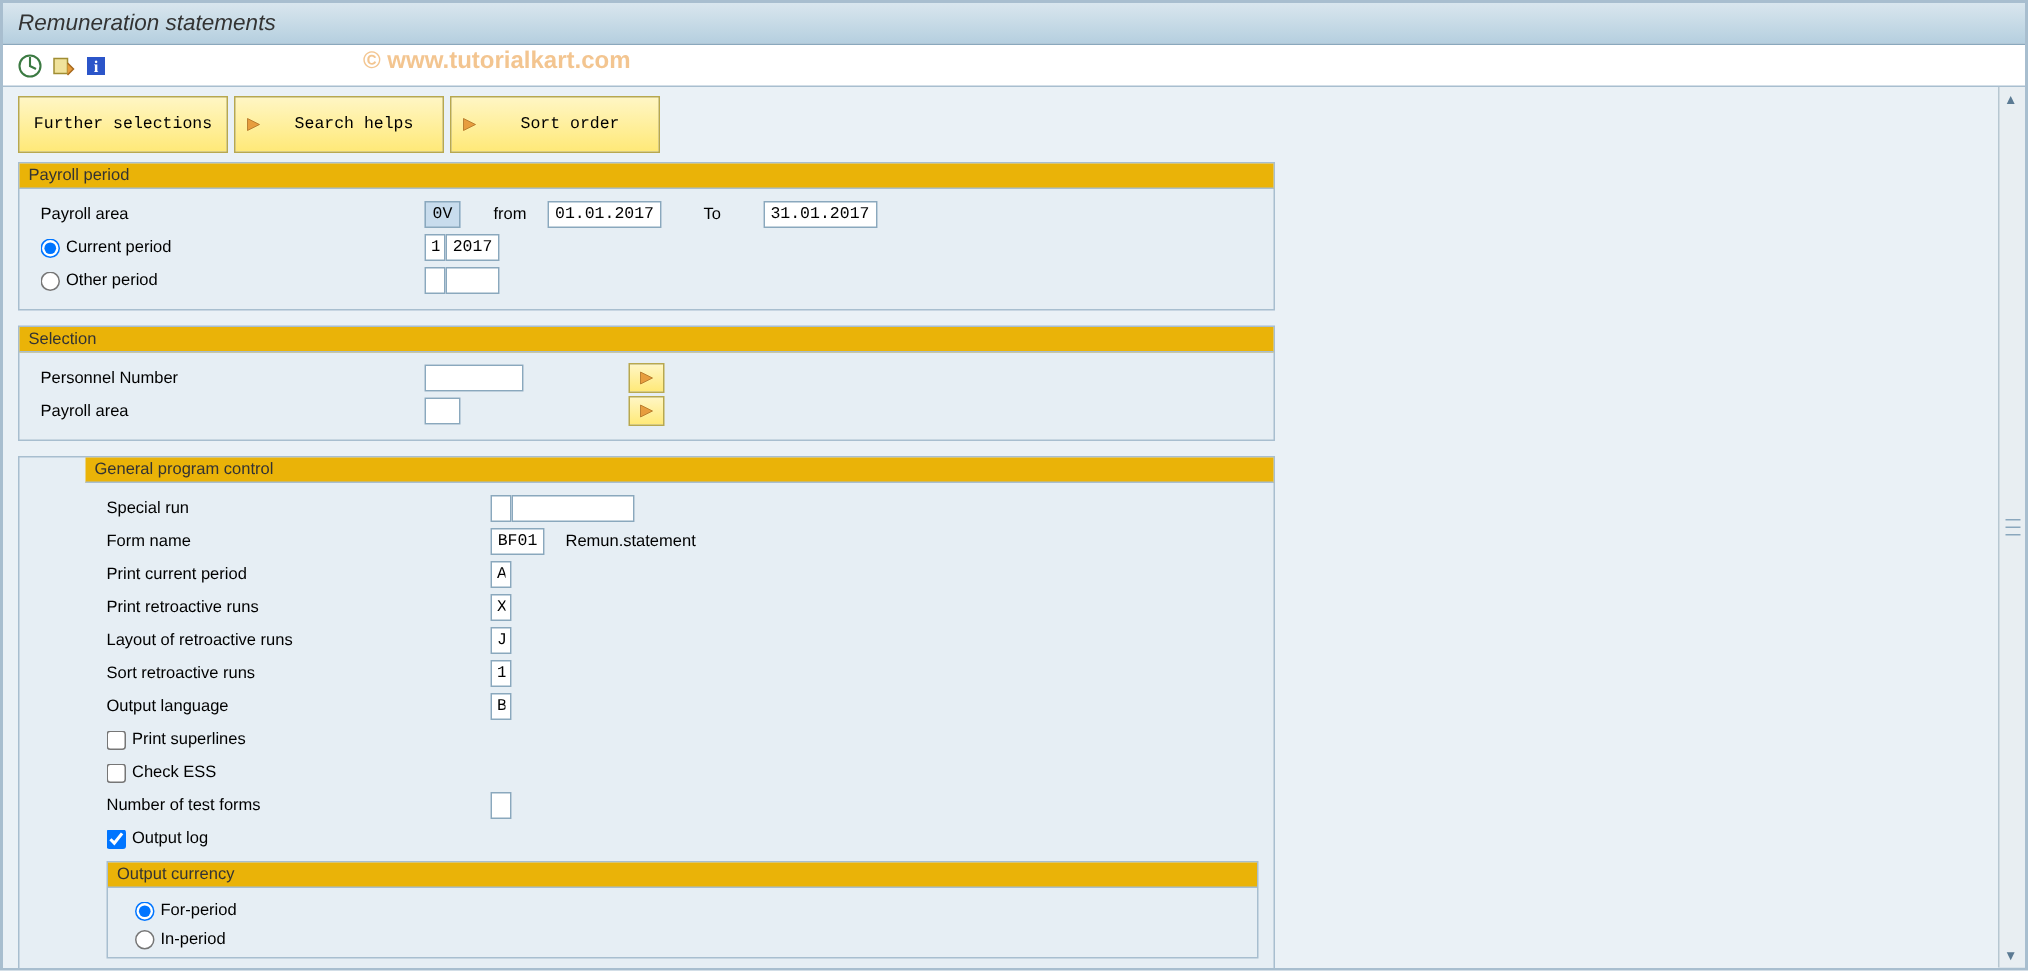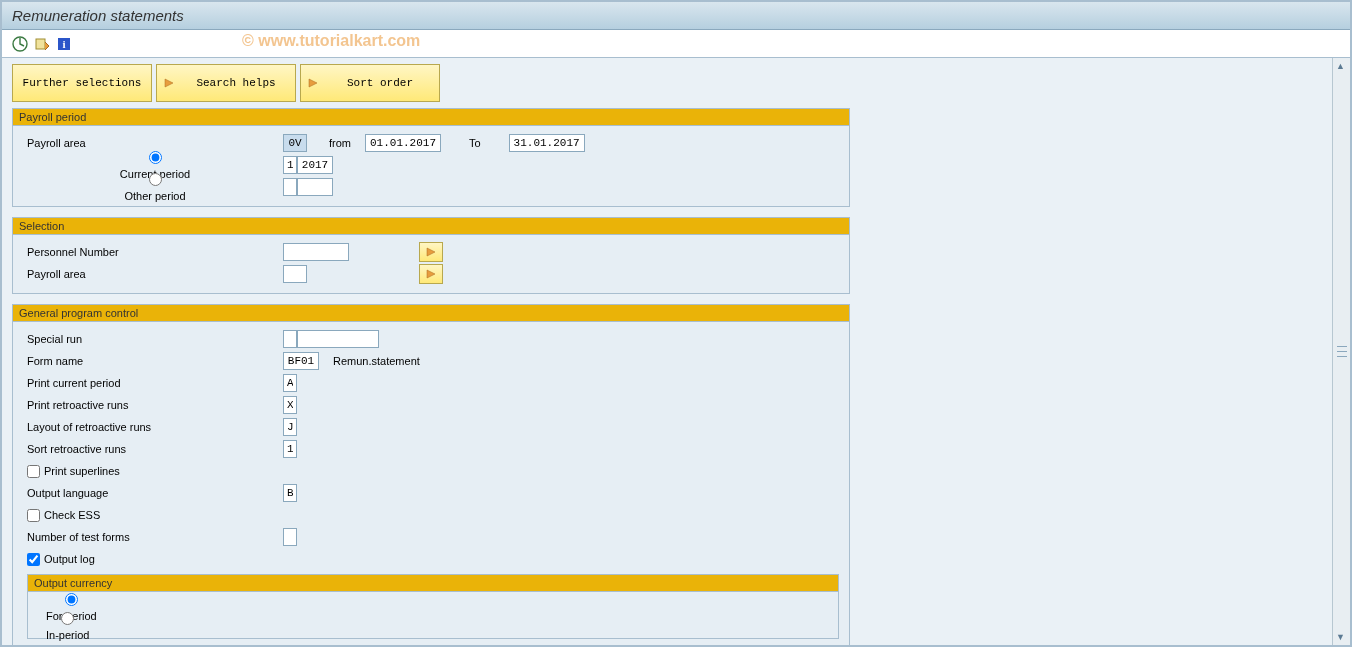--- a/index.html
+++ b/index.html
@@ -133,21 +133,21 @@
     .highlighted {
       background: #c8dced;
     }
     .w14 { width: 14px; }
     .w24 { width: 24px; }
     .w36 { width: 36px; }
     .w66 { width: 66px; }
     .w82 { width: 82px; }
     .date-in { width: 76px; }
     .gap { display:inline-block; }
-    .radio-kit { display:flex; align-items:center; gap:4px;flex-direction:column; }
+    .radio-kit { display:flex; align-items:center; gap:4px; }
     .radio-kit input { margin:0; }
     .check-kit { display:flex; align-items:center; gap:4px; }
     .check-kit input { margin:0; }
     .multi-btn {
       width: 24px; height: 20px;
       background: linear-gradient(#fff6c4, #ffe978);
       border: 1px solid #b8a84e;
       display:inline-flex; align-items:center; justify-content:center;
       cursor:pointer;
       margin-left: 70px;
@@ -265,21 +265,21 @@
             <span style="width:42px;"></span>
             <span class="multi-btn">
               <svg viewBox="0 0 12 12" width="12" height="12">
                   <path d="M2 2 L10 6 L2 10 Z" fill="#e79d3e" stroke="#a86a1e" stroke-width="0.5"></path>
                 </svg>
             </span>
           </div>
         </div>
       </div>
 
-      <div class="group-box" style="margin-bottom:4px;">
+      <div class="group-box" style="margin-bottom:4px;padding-left:44px;">
         <div class="group-title">General program control</div>
         <div class="group-body">
           <div class="row">
             <span class="label">Special run</span>
             <input class="mono-input w14" value="" style="">
             <input class="mono-input w82" value="" style="">
           </div>
           <div class="row">
             <span class="label">Form name</span>
             <input class="mono-input w36" value="BF01" style="">
@@ -295,28 +295,28 @@
           </div>
           <div class="row">
             <span class="label">Layout of retroactive runs</span>
             <input class="mono-input w14" value="J" style="">
           </div>
           <div class="row">
             <span class="label">Sort retroactive runs</span>
             <input class="mono-input w14" value="1" style="">
           </div>
           <div class="row">
+            <span class="label">Output language</span>
+            <input class="mono-input w14" value="B" style="">
+          </div>
+          <div class="row">
             <div class="check-kit">
               <input type="checkbox" style="">
               <span>Print superlines</span>
             </div>
-          </div>
-          <div class="row">
-            <span class="label">Output language</span>
-            <input class="mono-input w14" value="B" style="">
           </div>
           <div class="row">
             <div class="check-kit">
               <input type="checkbox" style="">
               <span>Check ESS</span>
             </div>
           </div>
           <div class="row">
             <span class="label">Number of test forms</span>
             <input class="mono-input w14" value="" style="">

